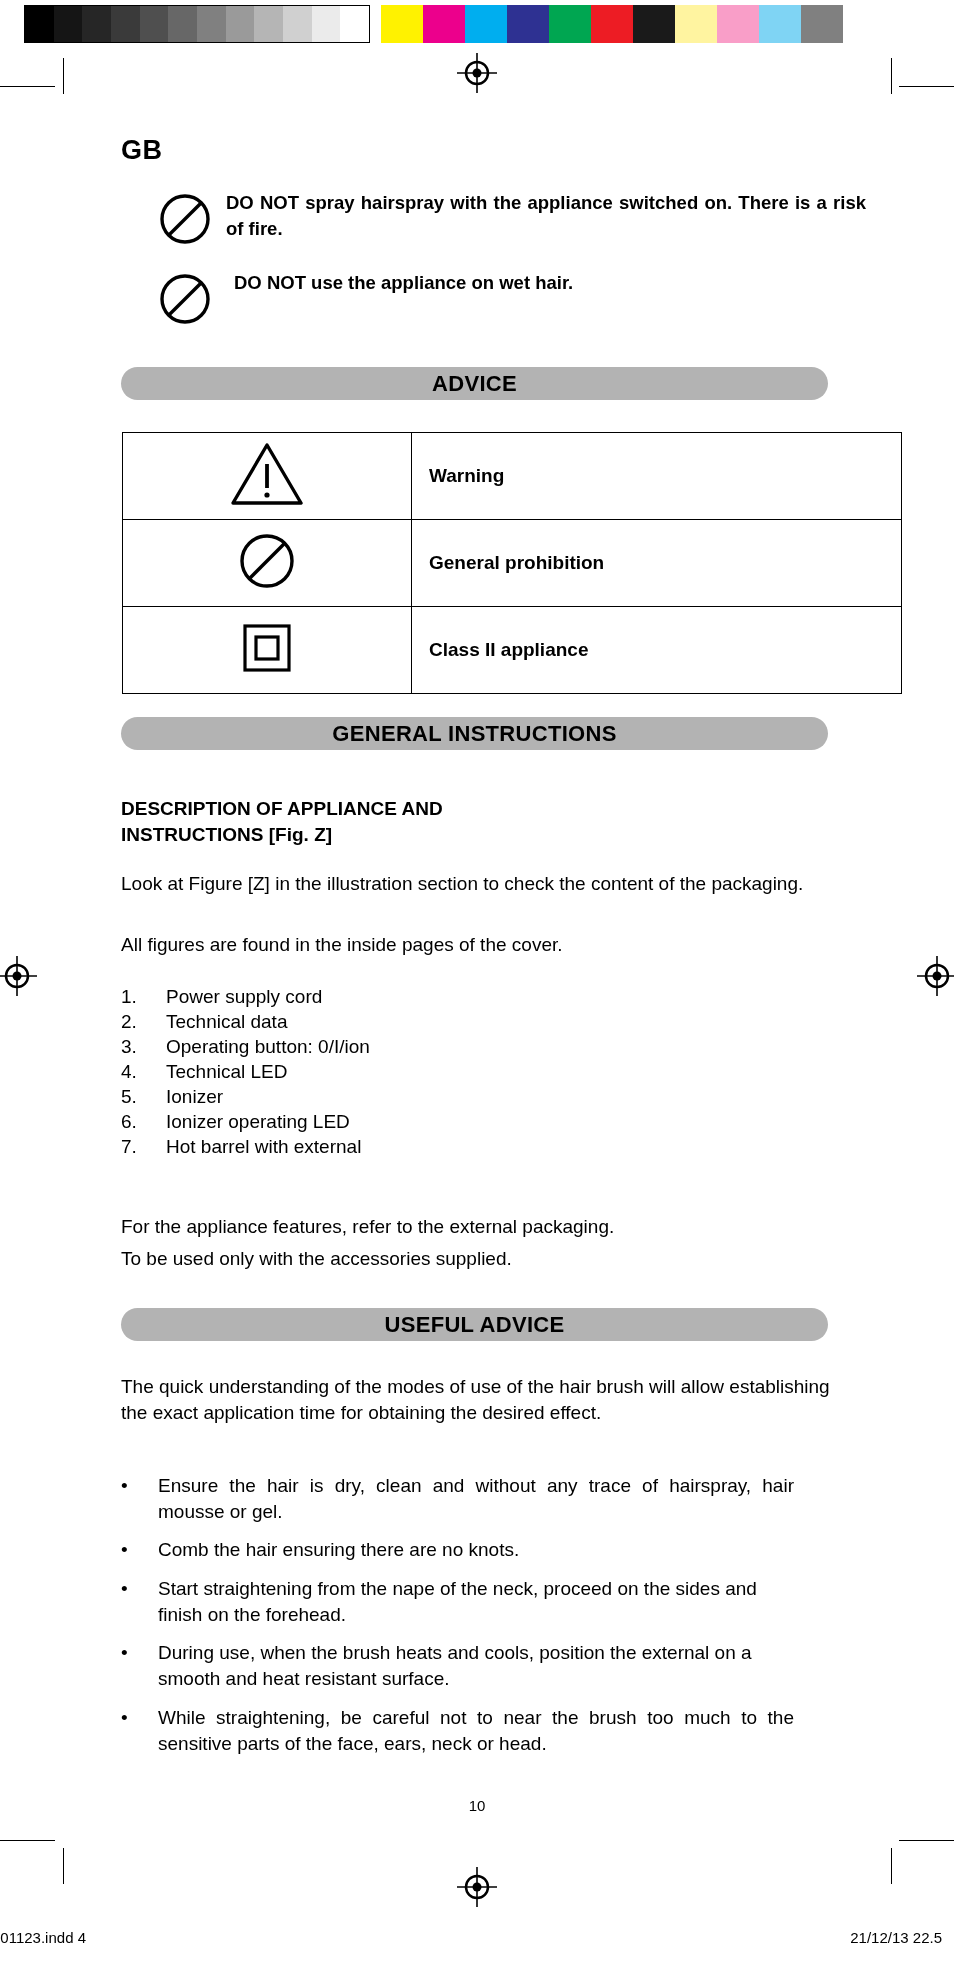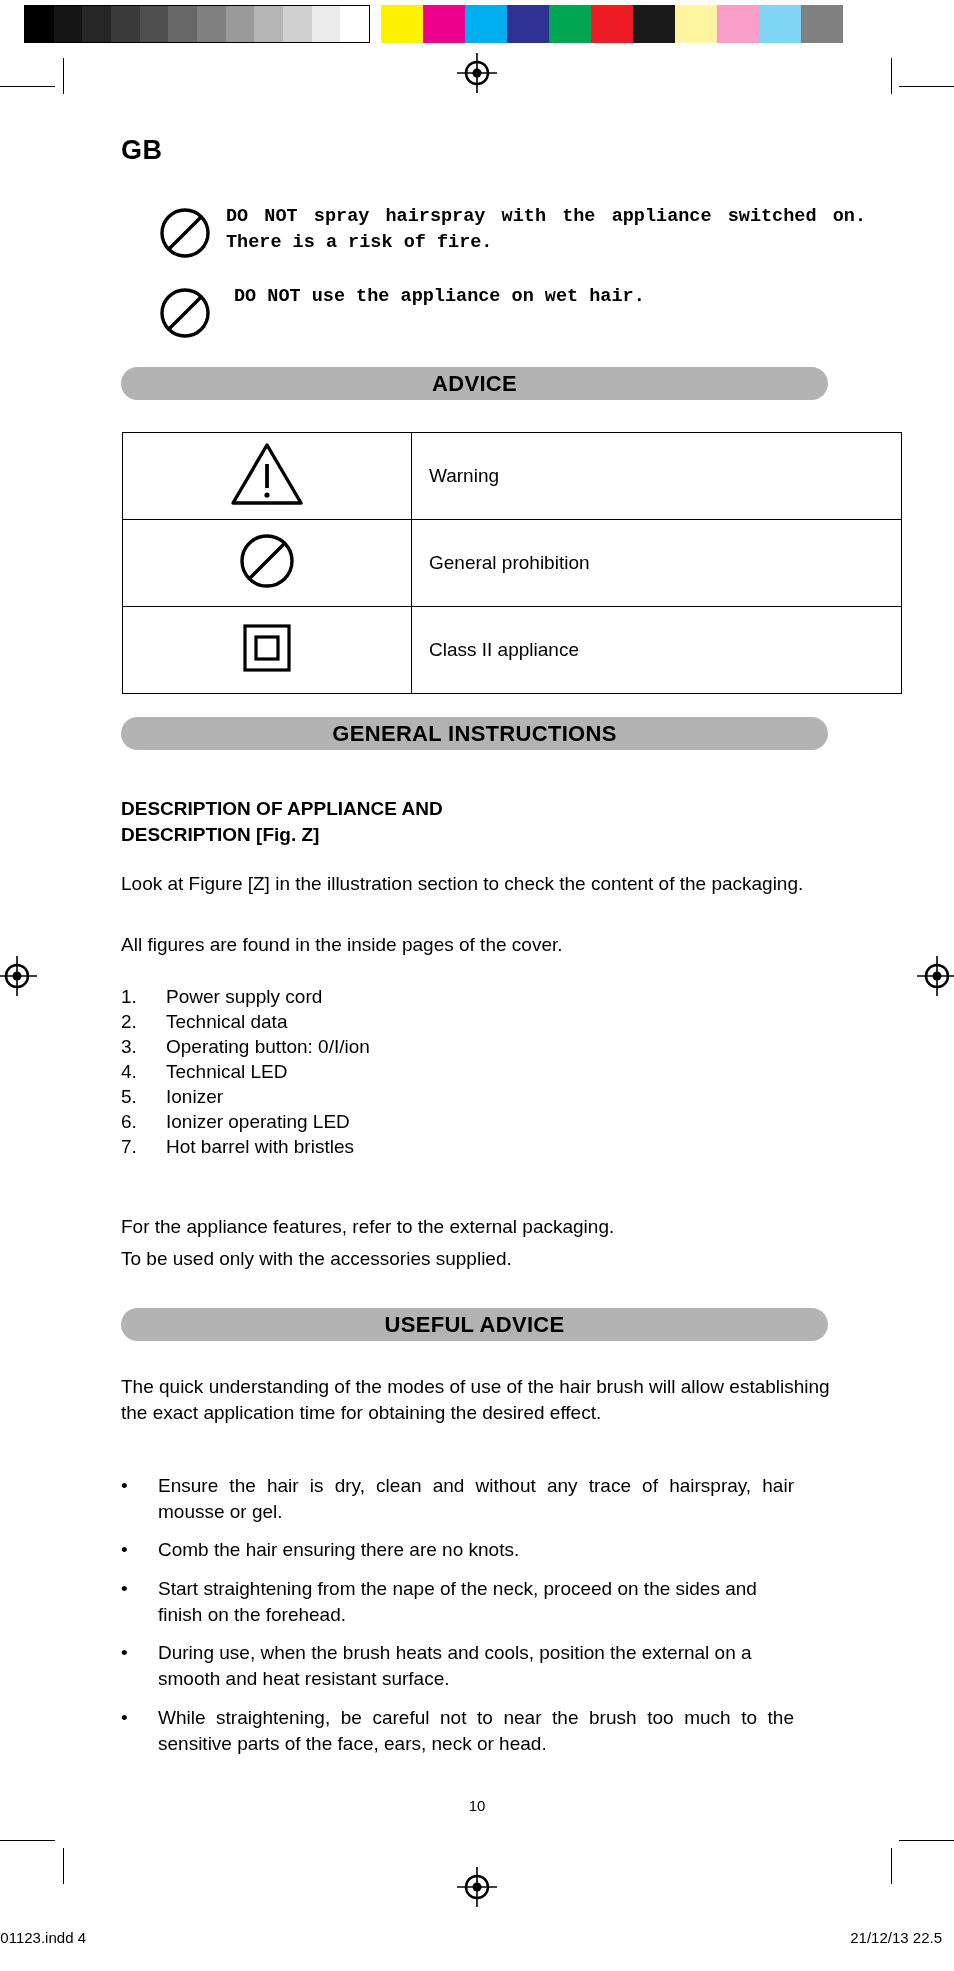--- a/index.html
+++ b/index.html
@@ -89,20 +89,21 @@
     line-height: 33px;
     letter-spacing: 0.3px;
   }
 
   table.symbols {
     position: absolute;
     left: 122px;
     top: 432px;
     width: 780px;
     border-collapse: collapse;
+    font-weight: bold;
   }
   table.symbols td {
     border: 1px solid #000;
     height: 84px;
     vertical-align: middle;
   }
   table.symbols td.icon-cell {
     width: 286px;
     text-align: center;
   }
@@ -237,21 +238,21 @@
   <circle cx="21" cy="21" r="11" fill="none" stroke="#000" stroke-width="2.5"></circle>
   <circle cx="21" cy="21" r="4.5" fill="#000"></circle>
   <line x1="21" y1="1" x2="21" y2="41" stroke="#000" stroke-width="1.6"></line>
   <line x1="1" y1="21" x2="41" y2="21" stroke="#000" stroke-width="1.6"></line>
 </svg>
 
 <div id="page">
 
   <div class="lang-code">GB</div>
 
-  <div class="warn-block" style="top:204px;font-family:Liberation Mono, monospace;">
+  <div class="warn-block" style="top:190px;">
     <div class="warn-row">
       <svg class="warn-icon" viewBox="0 0 54 54">
         <circle cx="27" cy="27" r="23" fill="none" stroke="#000" stroke-width="3.4"></circle>
         <line x1="10.7" y1="43.3" x2="43.3" y2="10.7" stroke="#000" stroke-width="3.4"></line>
       </svg>
       <div class="warn-text">DO NOT spray hairspray with the appliance switched on. There is a risk of fire.</div>
     </div>
     <div class="warn-row" style="margin-top:24px;gap:8px;">
       <svg class="warn-icon" viewBox="0 0 54 54">
         <circle cx="27" cy="27" r="23" fill="none" stroke="#000" stroke-width="3.4"></circle>
@@ -292,21 +293,21 @@
           </svg>
         </td>
         <td class="label-cell">Class II appliance</td>
       </tr>
     </tbody>
   </table>
 
   <div class="section-banner" style="top:717px;">GENERAL INSTRUCTIONS</div>
 
   <div class="body-text bold" style="left:121px; top:796px;">DESCRIPTION OF APPLIANCE AND</div>
-  <div class="body-text bold" style="left:121px; top:822px;">DESCRIPTION [Fig. Z]</div>
+  <div class="body-text bold" style="left:121px; top:822px;">INSTRUCTIONS [Fig. Z]</div>
 
   <div class="body-text just" style="left:121px; top:871px; width:707px;">Look at Figure [Z] in the illustration section to check the content of the packaging.</div>
   <div class="body-text" style="left:121px; top:932px; width:707px;">All figures are found in the inside pages of the cover.</div>
 
   <ol class="numlist" style="left:121px; top:984px; width:707px;">
     <li>
         <span class="num">1.</span>
         <span>Power supply cord</span>
       </li>
     <li>
@@ -324,21 +325,21 @@
     <li>
         <span class="num">5.</span>
         <span>Ionizer</span>
       </li>
     <li>
         <span class="num">6.</span>
         <span>Ionizer operating LED</span>
       </li>
     <li>
         <span class="num">7.</span>
-        <span>Hot barrel with bristles</span>
+        <span>Hot barrel with external</span>
       </li>
   </ol>
 
   <div class="body-text" style="left:121px; top:1214px; width:707px;">For the appliance features, refer to the external packaging.</div>
   <div class="body-text" style="left:121px; top:1246px; width:707px;">To be used only with the accessories supplied.</div>
 
   <div class="section-banner" style="top:1308px;">USEFUL ADVICE</div>
 
   <div class="body-text" style="left:121px; top:1374px; width:710px;">The quick understanding of the modes of use of the hair brush will allow establishing the exact application time for obtaining the desired effect.</div>
 

